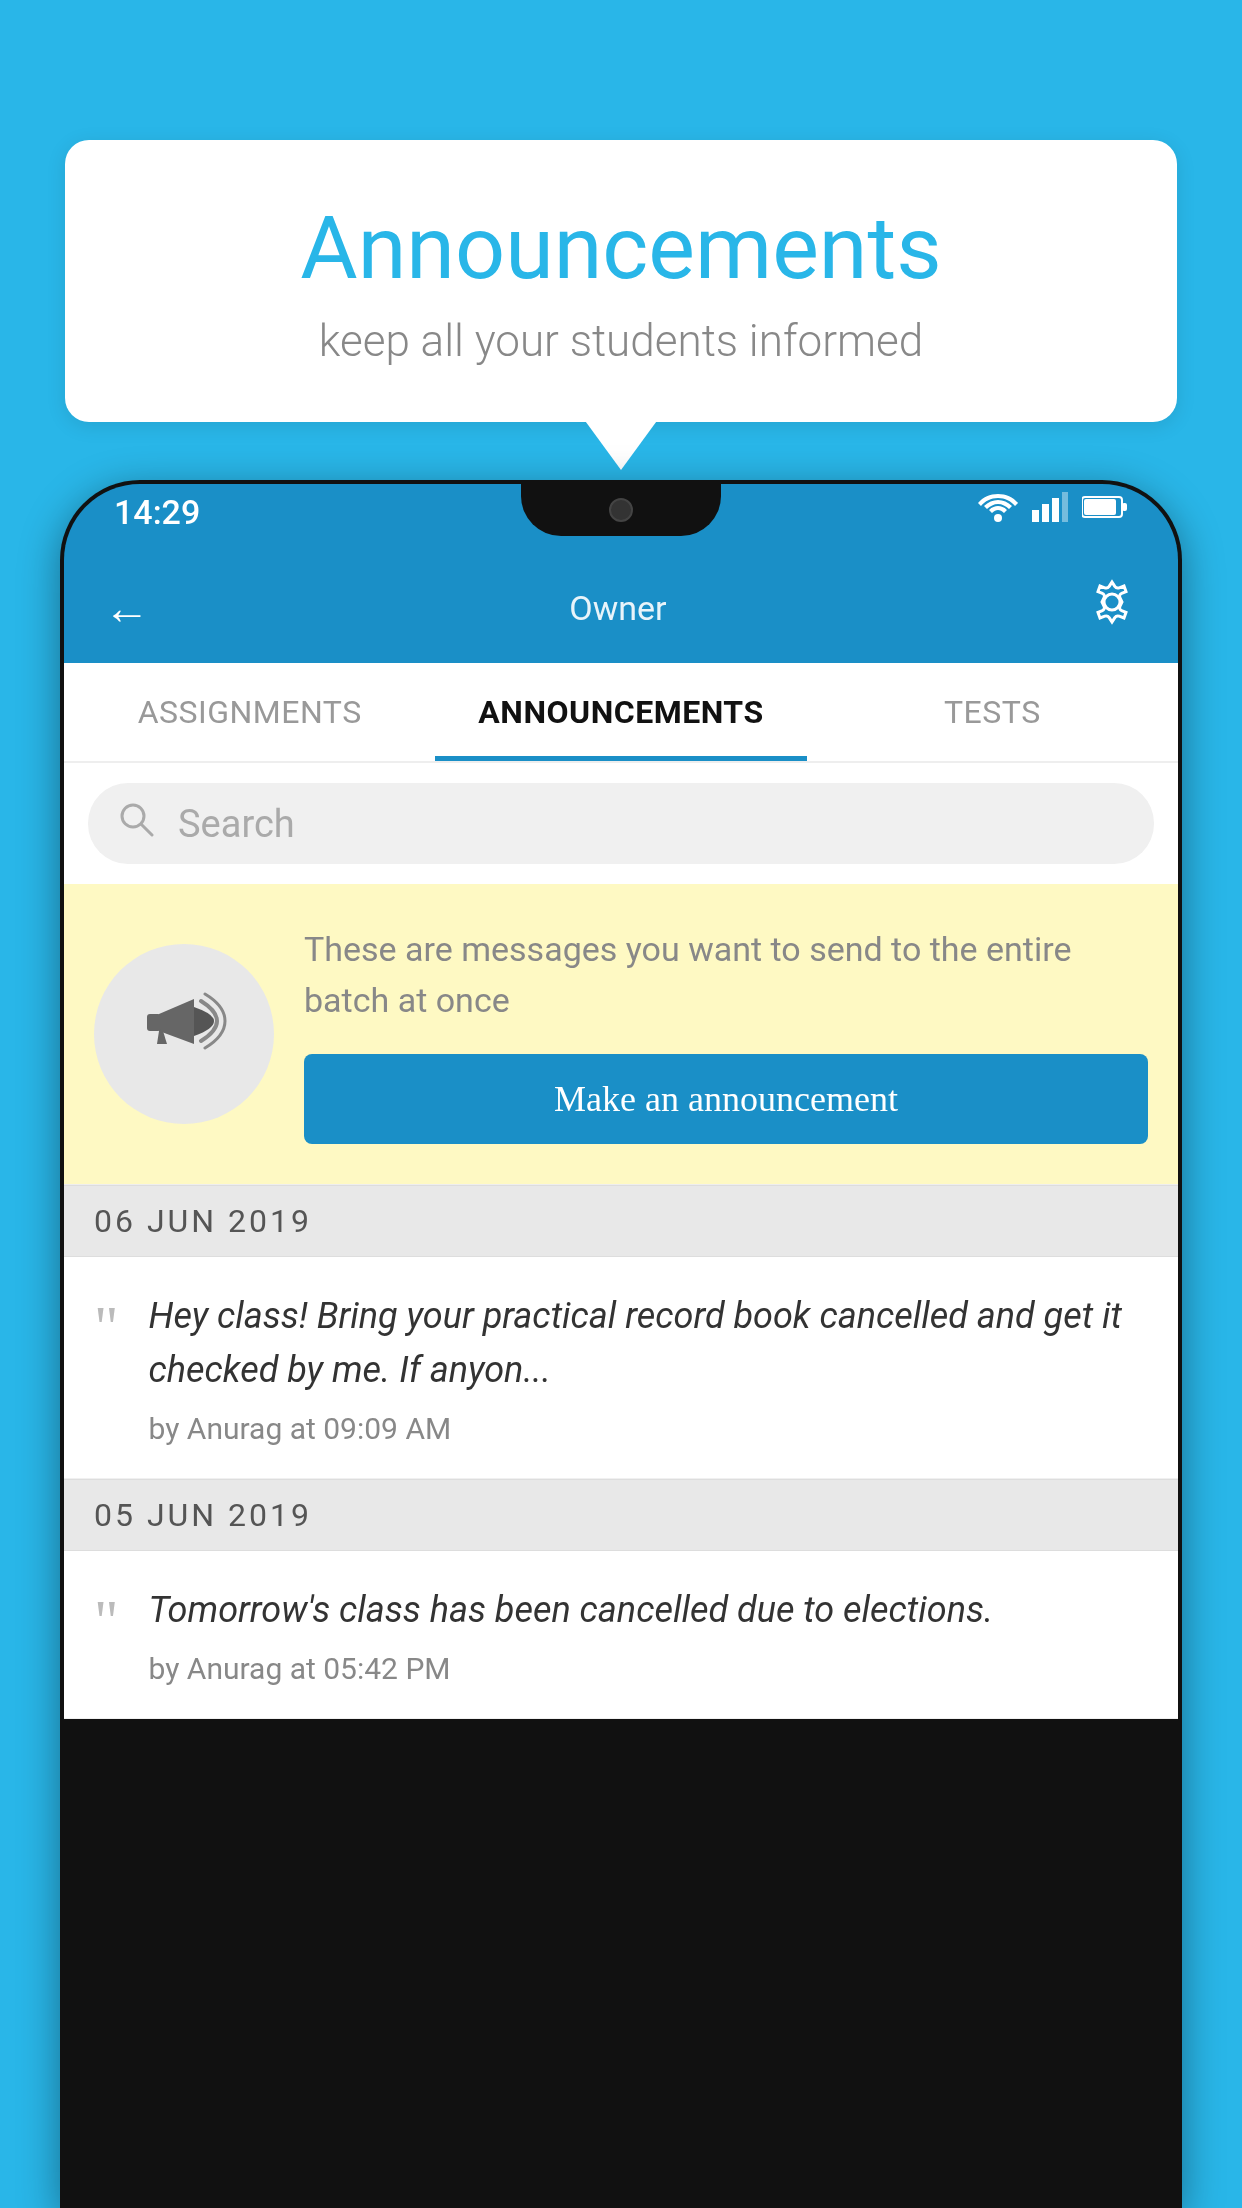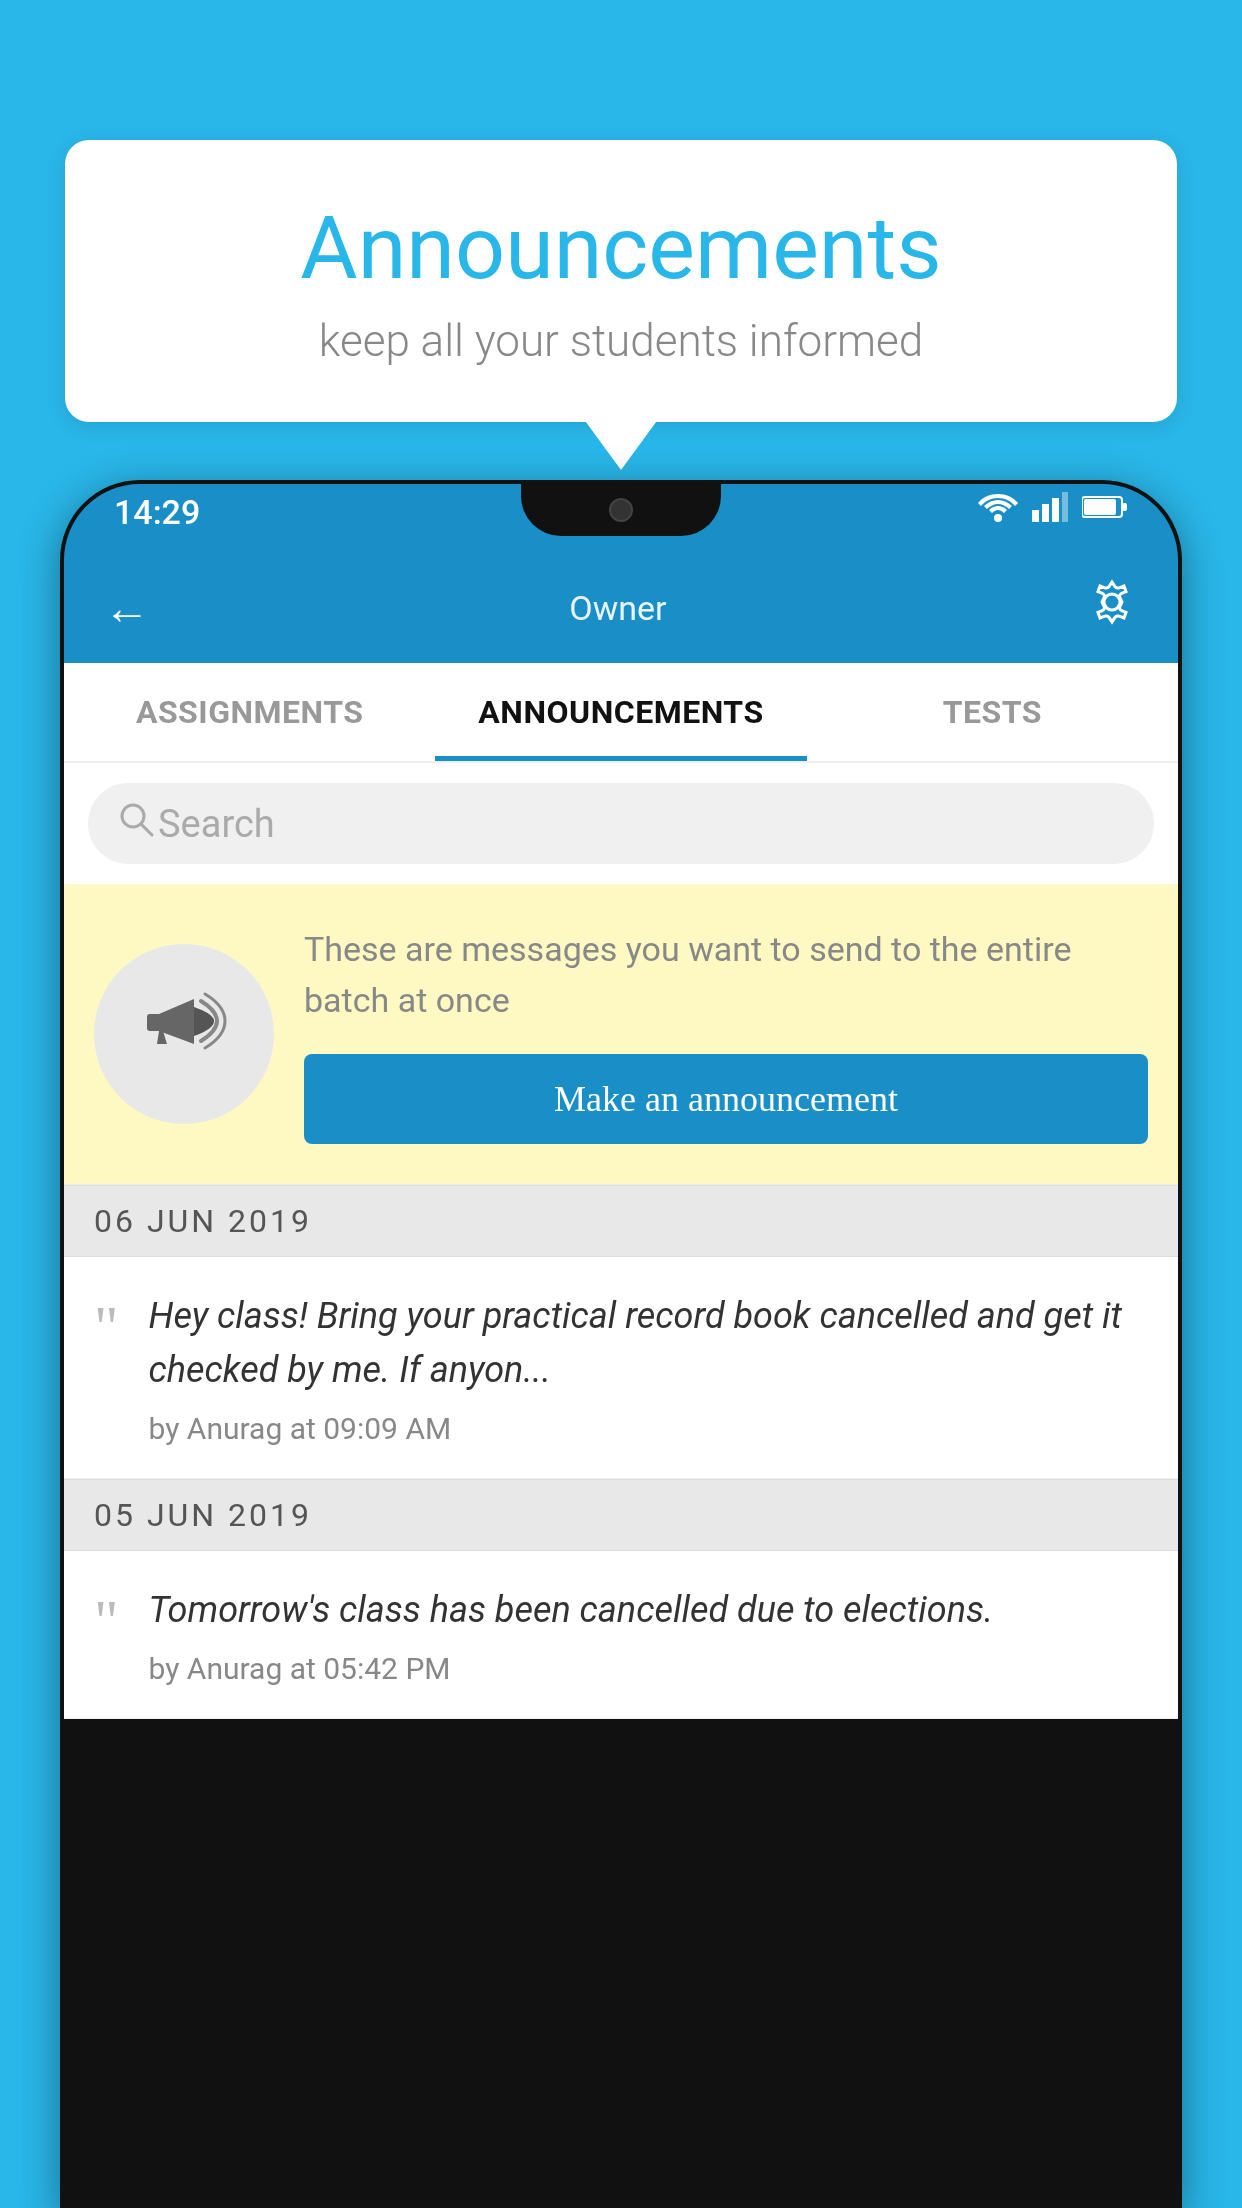--- a/index.html
+++ b/index.html
@@ -167,21 +167,21 @@
       background: white;
       display: flex;
       border-bottom: 2px solid #eee;
     }
 
     .tab-item {
       flex: 1;
       text-align: center;
       padding: 30px 10px;
       font-size: 32px;
-      font-weight: 700;
+      font-weight: 400;
       color: #999;
       cursor: pointer;
       position: relative;
       letter-spacing: 0.5px;
     }
 
     .tab-item.active {
       color: #111;
       font-weight: 700;
     }
@@ -208,21 +208,21 @@
       margin: 0;
       padding: 20px 24px;
     }
 
     .search-input-container {
       background: #f0f0f0;
       border-radius: 40px;
       display: flex;
       align-items: center;
       padding: 18px 30px;
-      gap: 4px;
+      gap: 24px;
     }
 
     .search-icon-svg {
       color: #999;
       font-size: 36px;
     }
 
     .search-placeholder {
       color: #aaa;
       font-size: 38px;

